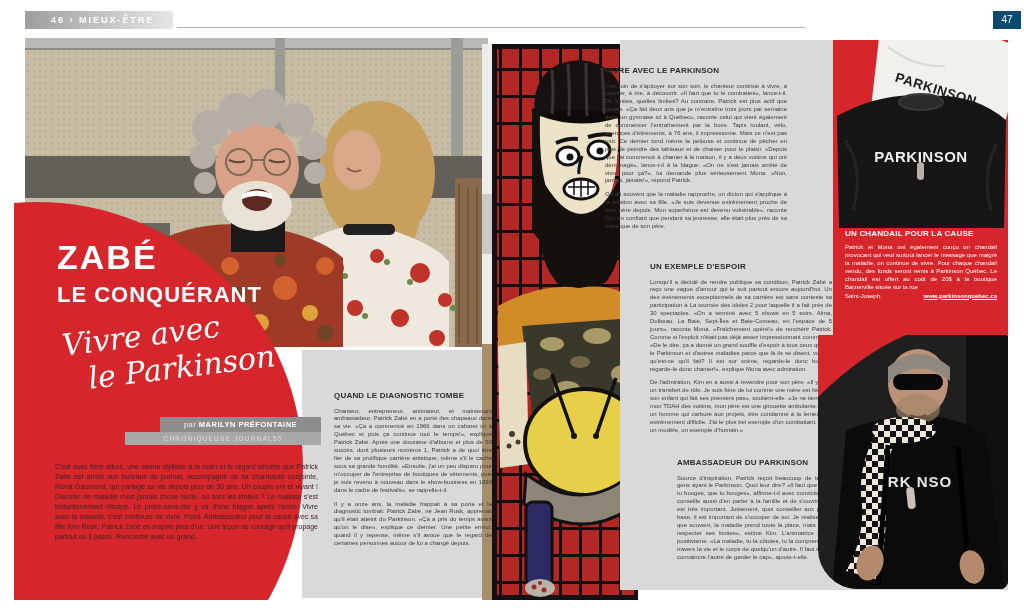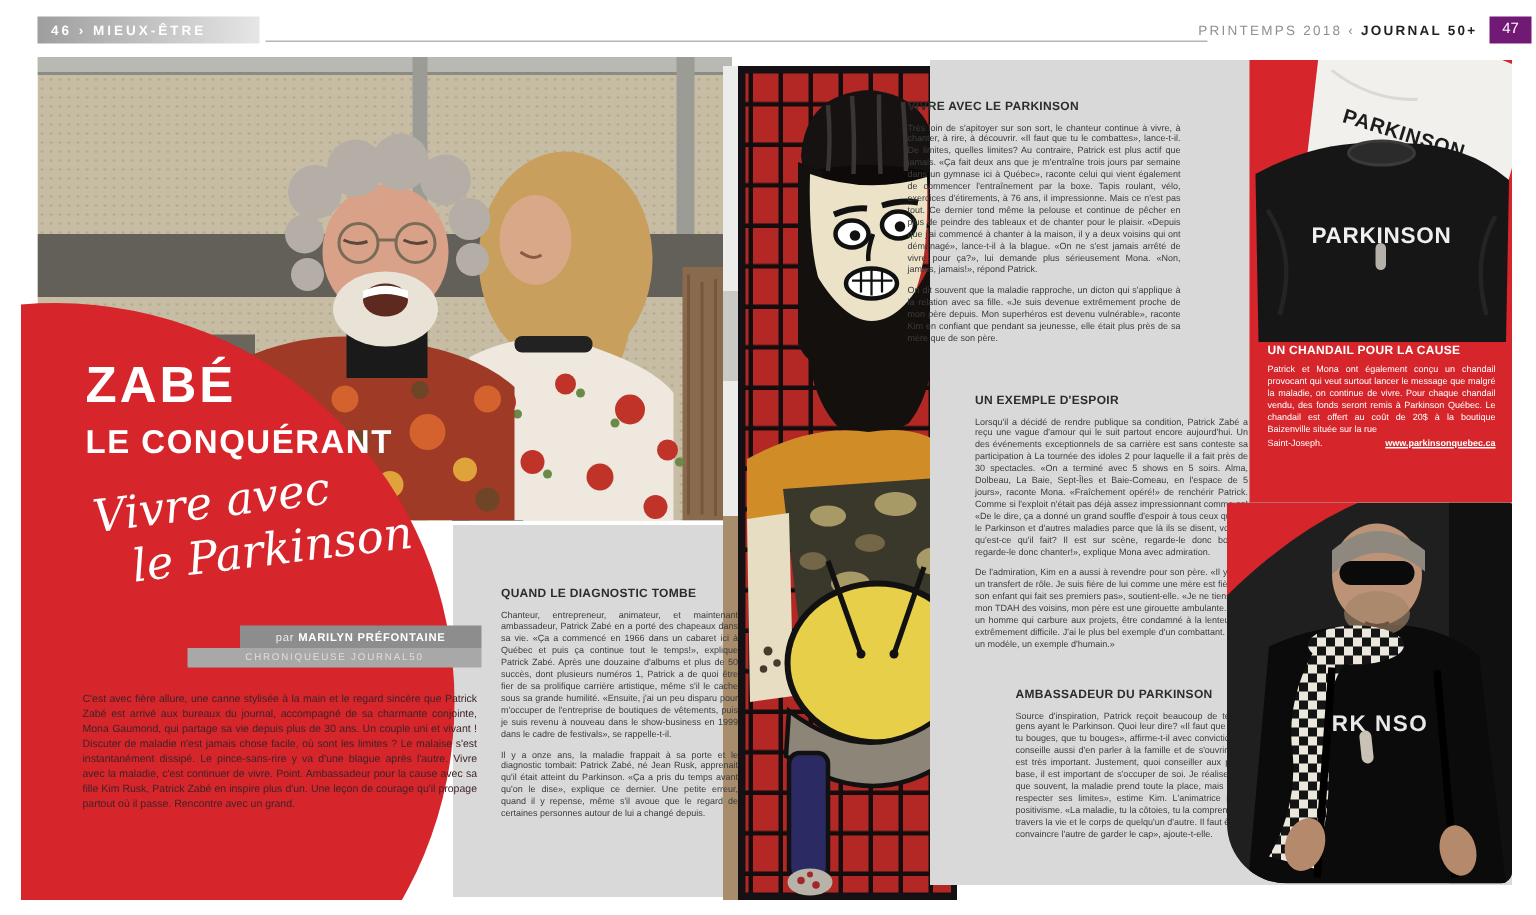--- a/index.html
+++ b/index.html
@@ -4,26 +4,26 @@
 <style>
   html,body{margin:0;padding:0;background:#ffffff;}
   .page{position:relative;width:1024px;height:610px;background:#fff;overflow:hidden;
         font-family:"Liberation Sans",sans-serif;color:#333;}
   .abs{position:absolute;}
 
   
   .hdr-bar{left:25px;top:11px;width:148px;height:18px;
     background:linear-gradient(90deg,#9e9e9e,#e6e6e6);
     color:#fff;font-size:9px;font-weight:bold;letter-spacing:2px;
-    line-height:18px;padding-left:9px;box-sizing:border-box;}
+    line-height:18px;padding-left:26px;box-sizing:border-box;}
   .hdr-rule{left:177px;top:27px;width:628px;height:1px;background:#b5b5b5;}
   .hdr-right{left:640px;top:15px;width:345px;text-align:right;font-size:9px;letter-spacing:1.5px;}
   .hdr-right .issue{color:#8f8f8f;}
   .hdr-right .brand{color:#1f1f1f;font-weight:bold;}
-  .hdr-pagebox{left:993px;top:11px;width:28px;height:18px;background:#701a75;
+  .hdr-pagebox{left:993px;top:11px;width:28px;height:18px;background:#0c4a6e;
     color:#fff;font-weight:normal;font-size:10px;text-align:center;line-height:18px;}
 
   
   .couple-photo{left:25px;top:38px;width:463px;height:309px;}
   .left-panel{left:302px;top:350px;width:180px;height:248px;background:#d9d9d9;}
   .circle-clip{left:14px;top:0;width:996px;height:600px;overflow:hidden;}
   .red-circle{position:absolute;left:-243px;top:202px;width:532px;height:532px;
     border-radius:50%;background:#d6252b;}
   .title-zabe{left:57px;top:238px;color:#fff;font-size:34px;font-weight:bold;letter-spacing:2px;}
   .title-conq{left:57px;top:282px;color:#fff;font-size:22px;font-weight:600;letter-spacing:1px;}
@@ -68,24 +68,20 @@
 <body>
 
 <div class="page">
 
   <div class="abs hdr-bar">
     <span>46</span>
     <span>›</span>
     <span>MIEUX-ÊTRE</span>
   </div>
   <div class="abs hdr-rule"></div>
-  <div class="abs hdr-right">
-    <span class="issue">PRINTEMPS 2018 ‹</span>
-    <span class="brand">JOURNAL 50+</span>
-  </div>
   <div class="abs hdr-pagebox">47</div>
 
   <svg class="abs couple-photo" viewBox="0 0 463 309">
     <defs>
       <pattern id="mesh" width="6" height="6" patternUnits="userSpaceOnUse">
         <rect width="6" height="6" fill="#c7bda4"></rect>
         <circle cx="3" cy="3" r="0.9" fill="#b3a88c"></circle>
       </pattern>
     </defs>
     <rect width="463" height="309" fill="url(#mesh)"></rect>

